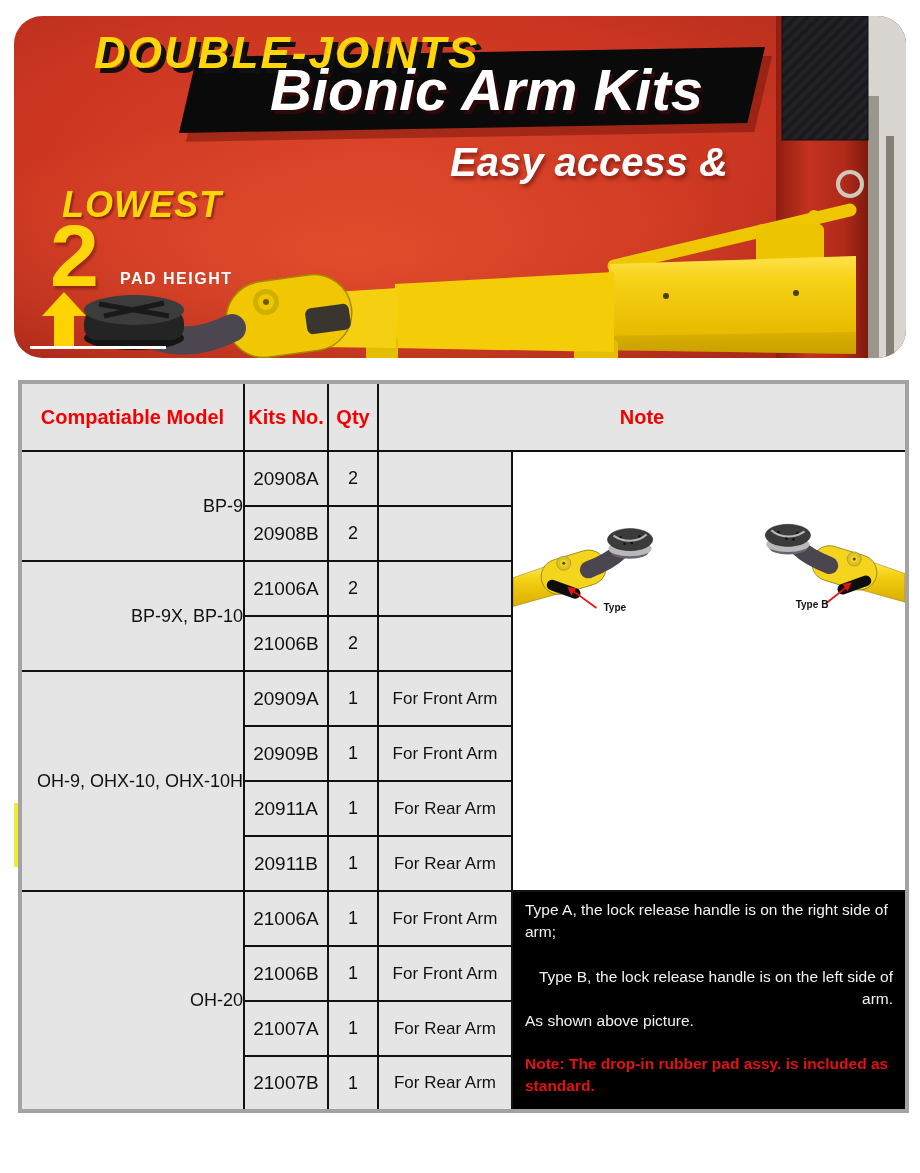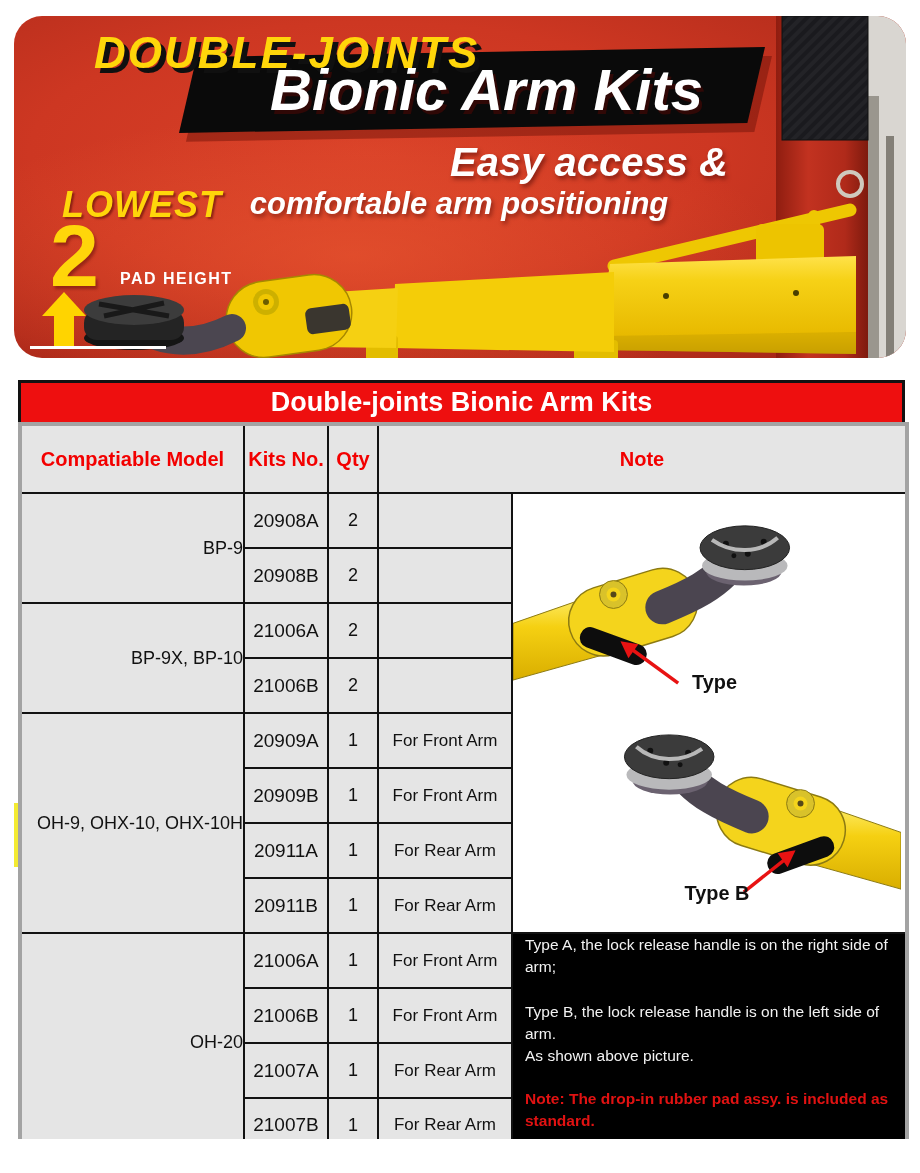--- a/index.html
+++ b/index.html
@@ -44,25 +44,25 @@
   table.spec col.c-note{width:134px}
   table.spec col.c-fig{width:395px}
   table.spec th,table.spec td{border:2px solid #121212;padding:0;}
   table.spec th{height:66px;color:#f30000;font-size:20px;font-weight:700;}
   table.spec tr{height:55px;}
   td.model{font-size:18px;text-align:right;padding-left:9px;color:#111;}
   td.kit{font-size:19px;text-align:center;color:#111;}
   td.qty{font-size:18px;text-align:center;color:#111;}
   td.note{font-size:17px;text-align:center;color:#111;}
   td.fig-cell{vertical-align:top;background:#fff;}
-  .fig-stack{display:flex;flex-direction:column;}
+  .fig-stack{display:flex;flex-direction:row;align-items:center;}
   td.notebox-cell{background:#000;vertical-align:top;}
-  .notebox{padding:0 12px 0 12px;color:#f2f2f2;font-size:15.5px;line-height:1.42;}
+  .notebox{padding:7px 12px 0 12px;color:#f2f2f2;font-size:15.5px;line-height:1.42;}
   .notebox p{margin:0;}
-  .notebox .gap{margin-top:23px;}
+  .notebox .gap{margin-top:23px;text-align:right;}
   .notebox .note-red{color:#e11212;font-weight:700;margin-top:21px;}
   .diagram-label{font:700 20px "Liberation Sans",sans-serif;fill:#111;}
   .sliver{position:absolute;left:14px;top:803px;width:7px;height:64px;background:#f3ea32;z-index:0;}
   .sheet{z-index:1;}
 </style>
 </head>
 <body>
 
 <div id="page">
 
@@ -136,30 +136,28 @@
       <g fill="#ffd400">
         <rect x="40" y="298" width="20" height="32"></rect>
         <polygon points="28,300 50,276 72,300"></polygon>
       </g>
     </svg>
 
     <div class="band"></div>
     <div class="kicker">DOUBLE-JOINTS</div>
     <div class="hero-title">Bionic Arm Kits</div>
     <div class="tag1">Easy access &amp;</div>
-    <div class="tag2">comfortable arm positioning</div>
     <div class="lowest">LOWEST</div>
     <div class="big-two">2</div>
     <div class="pad-height">PAD HEIGHT</div>
   </div>
 
   <div class="sliver"></div>
 
   <div class="sheet">
-    <div class="title-bar">Double-joints Bionic Arm Kits</div>
 
     <table class="spec">
       <colgroup>
         <col class="c-model">
           <col class="c-kit">
           <col class="c-qty">
           <col class="c-note">
           <col class="c-fig">
       </colgroup>
       <tbody>

